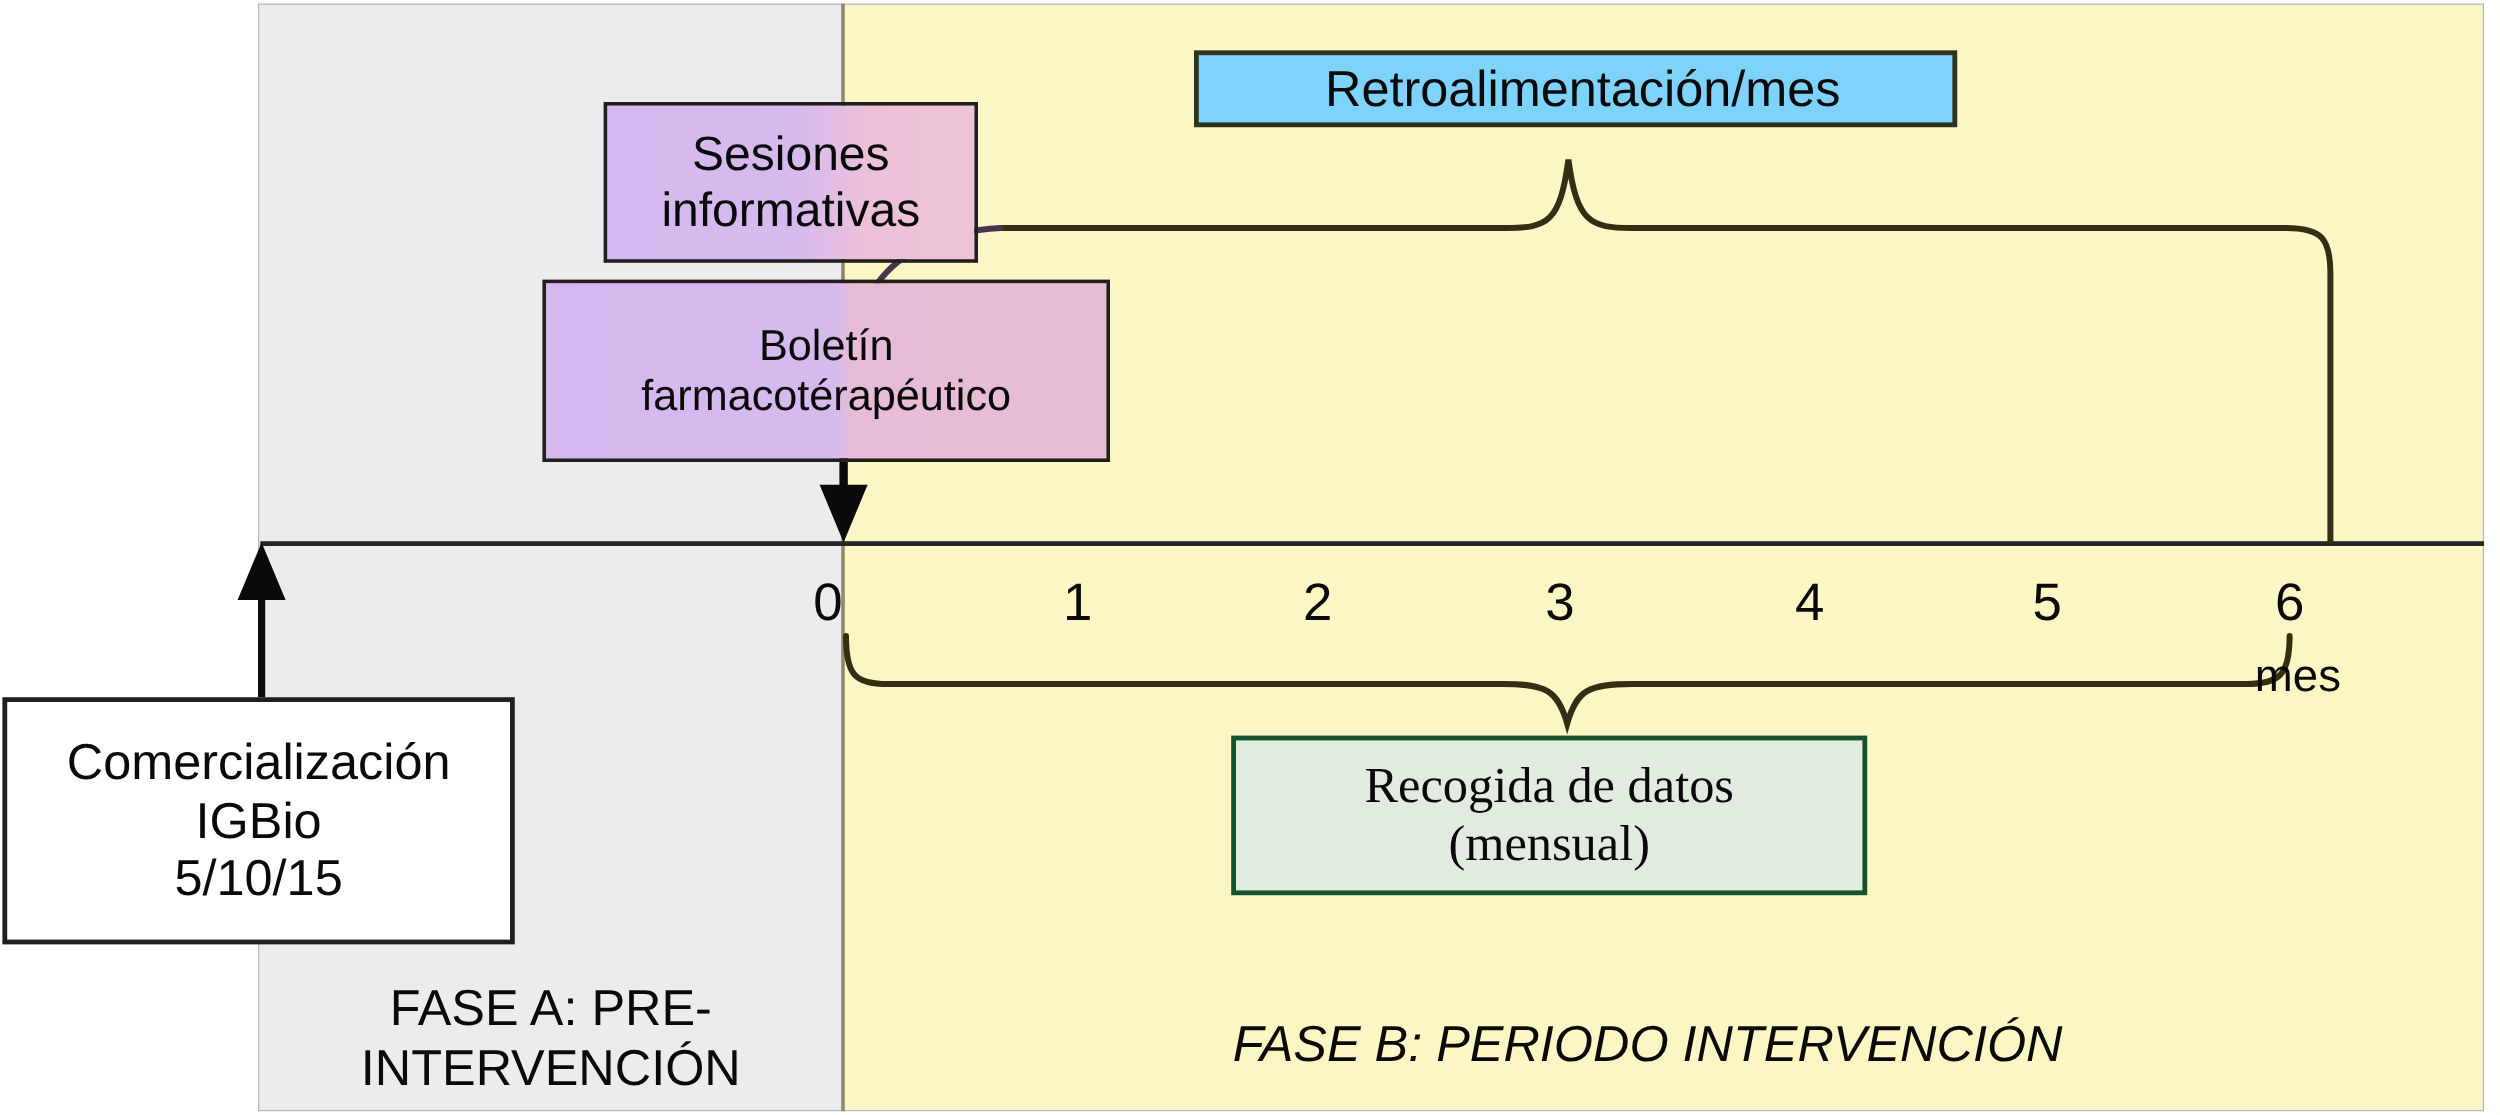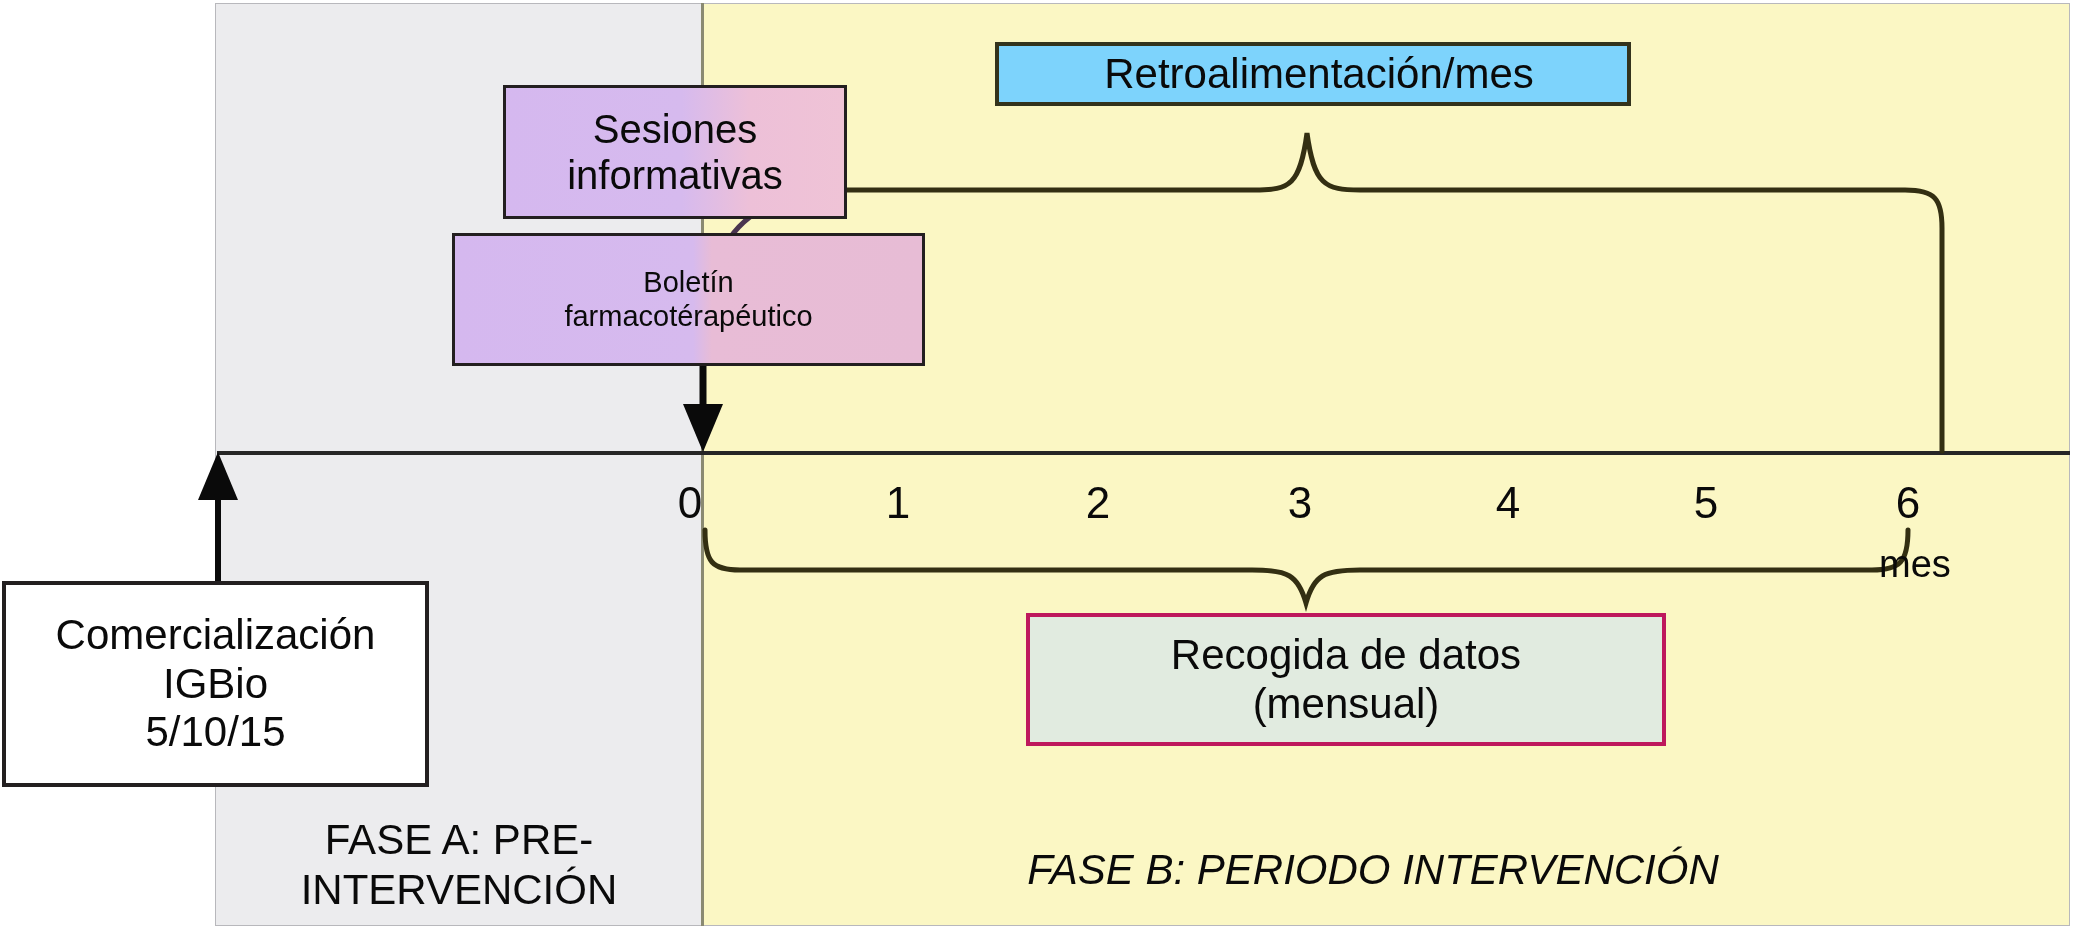--- a/index.html
+++ b/index.html
@@ -87,53 +87,54 @@
     justify-content: center;
     text-align: center;
     color: #0a0a0a;
     line-height: 1.16;
     white-space: pre-line;
   }
 
   #sesiones-box {
     left: 503px;
     top: 85px;
-    width: 344px;
+    width: 312px;
     height: 134px;
     border: 3px solid #231f20;
     background: linear-gradient(to right, #d5b8ef 0%, #d6baee 52%, #edc0d8 72%, #efc3d6 100%);
     font-size: 40px;
   }
   #boletin-box {
     left: 452px;
     top: 233px;
     width: 473px;
-    height: 133px;
+    height: 152px;
     border: 3px solid #231f20;
     background: linear-gradient(to right, #d5b8ef 0%, #d6baee 51%, #e8bcd6 55%, #e7bcd5 100%);
-    font-size: 29px;
+    font-size: 36px;
   }
   #retroalimentacion-box {
     left: 995px;
     top: 42px;
     width: 636px;
     height: 64px;
     border: 4px solid #33331c;
     background: #7dd3fc;
     font-size: 42px;
     padding-left: 12px;
   }
   #recogida-box {
     left: 1026px;
     top: 613px;
-    width: 640px;
+    width: 530px;
     height: 133px;
-    border: 4px solid #be185d;
+    border: 4px solid #14532d;
     background: #e1ebe0;
     font-size: 42px;
+    font-family: Liberation Serif, serif;
   }
   #comercializacion-box {
     left: 2px;
     top: 581px;
     width: 427px;
     height: 206px;
     border: 4px solid #231f20;
     background: #ffffff;
     font-size: 42px;
   }

